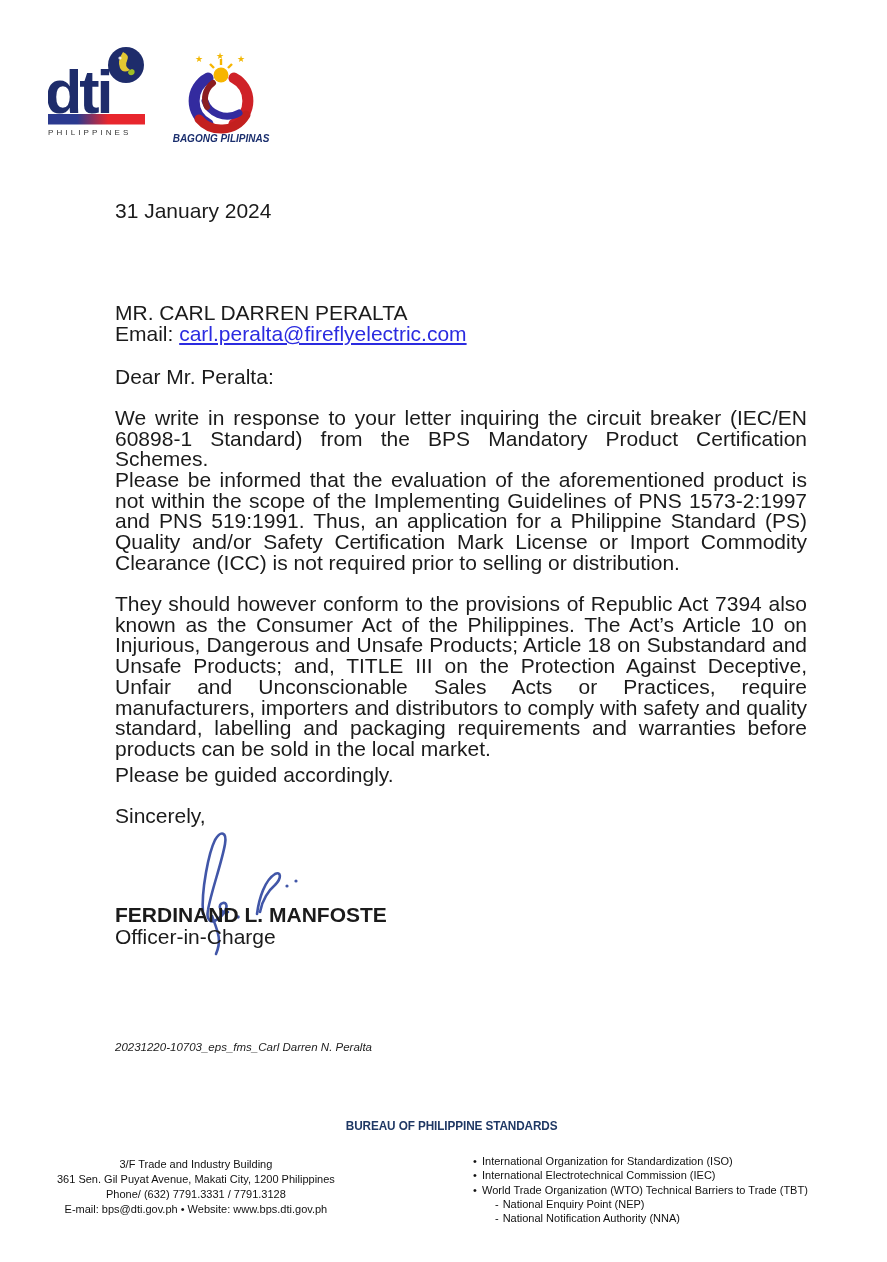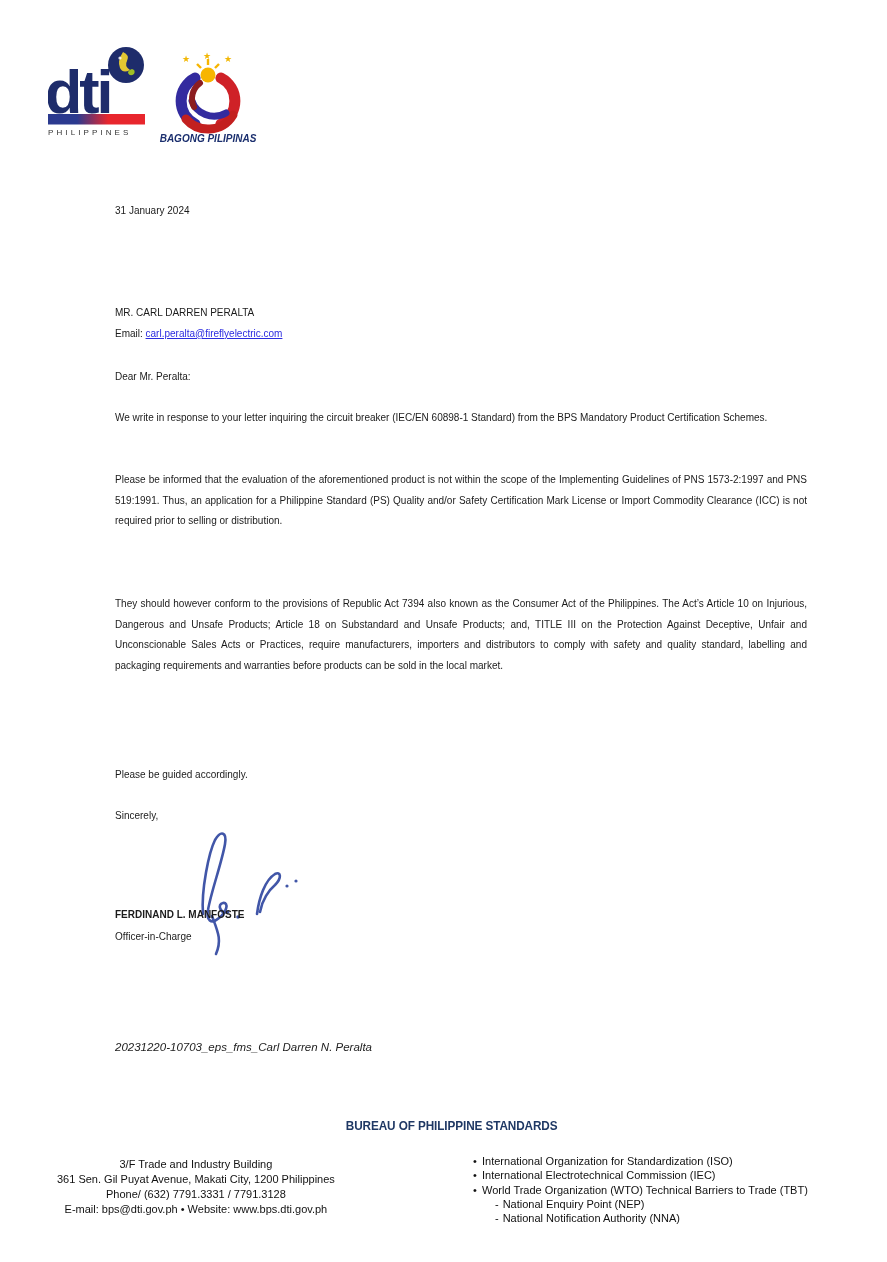--- a/index.html
+++ b/index.html
@@ -8,24 +8,24 @@
     width: 887px;
     height: 1262px;
     background: #ffffff;
     font-family: "Liberation Sans", sans-serif;
     color: #1b1b1b;
     overflow: hidden;
   }
   .abs { position: absolute; }
 
   
-  .logos { left: 48px; top: 45px; display: flex; gap: 13px; align-items: flex-start; }
+  .logos { left: 48px; top: 45px; display: flex; gap: 26px; align-items: flex-start; }
 
   
-  .body-text { font-size: 10px; line-height: 20.7px; }
+  .body-text { font-size: 21px; line-height: 20.7px; }
   .letter-block { left: 115px; width: 692px; }
   .para { text-align: justify; }
   .bold { font-weight: normal; }
   .email-link { color: #2b2be0; text-decoration: underline; cursor: pointer; }
 
   .sig-name { font-weight: bold; }
   .reference { font-size: 11.5px; font-style: italic; color: #222; }
 
   
   .bureau-row { left: 8px; top: 1116px; width: 887px; text-align: center; }

